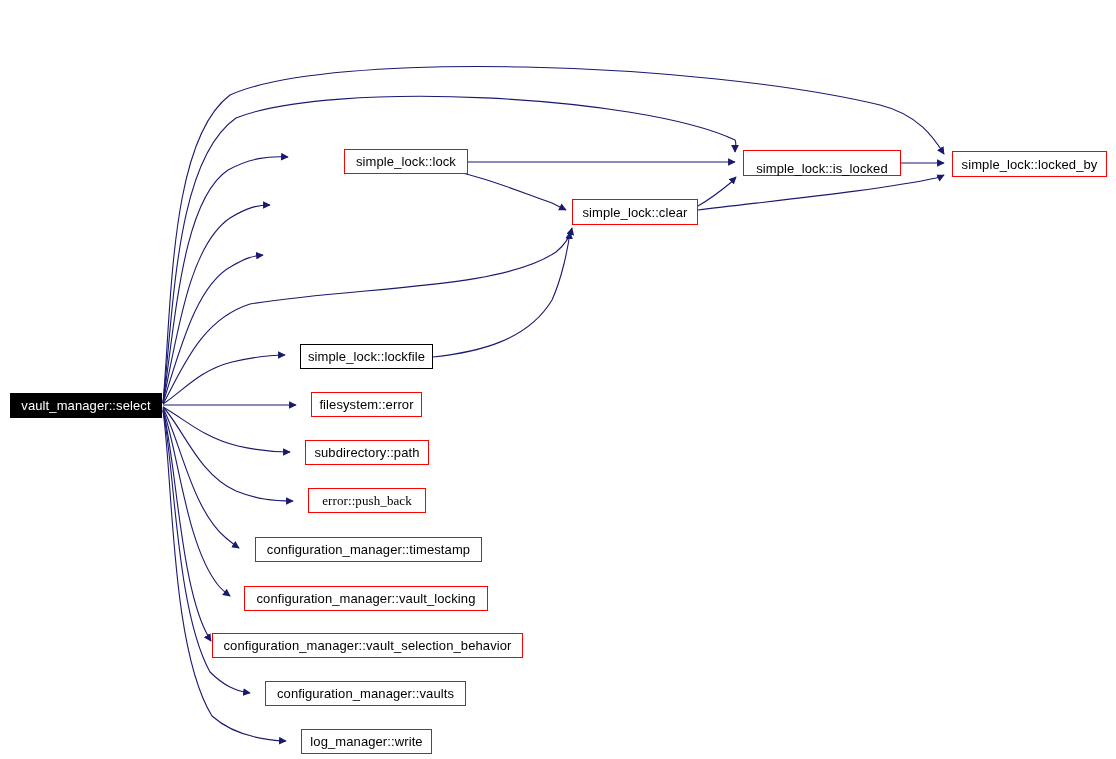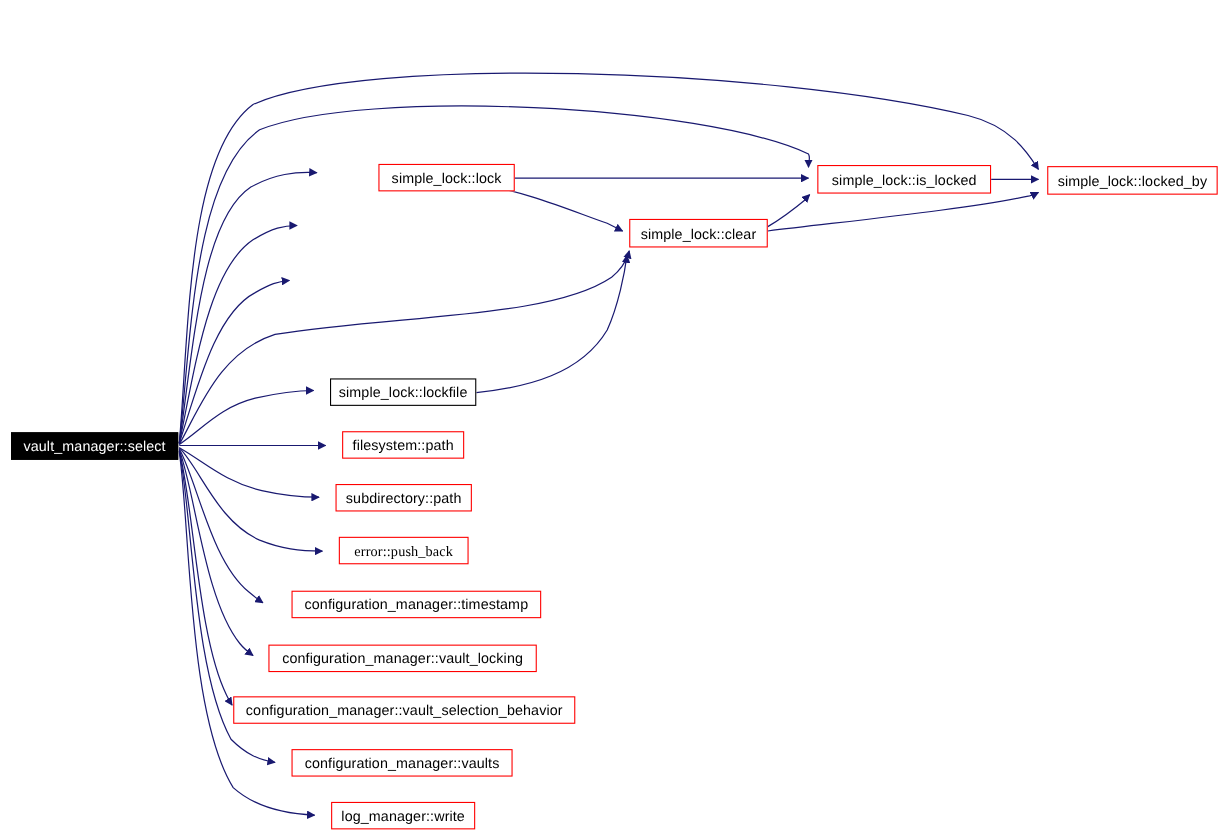--- a/index.html
+++ b/index.html
@@ -113,46 +113,46 @@
   <div class="gnode root" style="left: 10px; top: 393px; width: 152px; height: 25px; border-color: rgb(0, 0, 0);">
     <span class="gnode-label">vault_manager::select</span>
   </div>
   <div class="gnode" style="left: 304px; top: 149px; width: 124px; height: 25px; border-color: rgb(255, 0, 0); margin-left: 40px;">
     <span class="gnode-label">simple_lock::lock</span>
   </div>
   <div class="gnode black-border" style="left: 300px; top: 344px; width: 133px; height: 25px; border-color: rgb(0, 0, 0);">
     <span class="gnode-label">simple_lock::lockfile</span>
   </div>
   <div class="gnode" style="left: 311px; top: 392px; width: 111px; height: 25px; border-color: rgb(255, 0, 0);">
-    <span class="gnode-label">filesystem::path</span>
+    <span class="gnode-label">filesystem::error</span>
   </div>
   <div class="gnode" style="left: 305px; top: 440px; width: 124px; height: 25px; border-color: rgb(255, 0, 0);">
     <span class="gnode-label">subdirectory::path</span>
   </div>
   <div class="gnode" style="left: 308px; top: 488px; width: 118px; height: 25px; border-color: rgb(255, 0, 0); font-family: Liberation Serif, serif;">
     <span class="gnode-label">error::push_back</span>
   </div>
-  <div class="gnode" style="left: 265px; top: 537px; width: 227px; height: 25px; border-color: rgb(255, 0, 0);">
+  <div class="gnode" style="left: 255px; top: 537px; width: 227px; height: 25px; border-color: rgb(255, 0, 0);">
     <span class="gnode-label">configuration_manager::timestamp</span>
   </div>
   <div class="gnode" style="left: 244px; top: 586px; width: 244px; height: 25px; border-color: rgb(255, 0, 0);">
     <span class="gnode-label">configuration_manager::vault_locking</span>
   </div>
   <div class="gnode" style="left: 212px; top: 633px; width: 311px; height: 25px; border-color: rgb(255, 0, 0);">
     <span class="gnode-label">configuration_manager::vault_selection_behavior</span>
   </div>
   <div class="gnode" style="left: 265px; top: 681px; width: 201px; height: 25px; border-color: rgb(255, 0, 0);">
     <span class="gnode-label">configuration_manager::vaults</span>
   </div>
   <div class="gnode" style="left: 301px; top: 729px; width: 131px; height: 25px; border-color: rgb(255, 0, 0);">
     <span class="gnode-label">log_manager::write</span>
   </div>
   <div class="gnode" style="left: 572px; top: 199px; width: 126px; height: 26px; border-color: rgb(255, 0, 0);">
     <span class="gnode-label">simple_lock::clear</span>
   </div>
-  <div class="gnode" style="left: 743px; top: 150px; width: 158px; height: 26px; border-color: rgb(255, 0, 0);">
+  <div class="gnode" style="left: 743px; top: 150px; width: 158px; height: 26px; border-color: rgb(255, 0, 0); align-items: flex-end;">
     <span class="gnode-label">simple_lock::is_locked</span>
   </div>
   <div class="gnode" style="left: 952px; top: 151px; width: 155px; height: 26px; border-color: rgb(255, 0, 0);">
     <span class="gnode-label">simple_lock::locked_by</span>
   </div>
 
 </div>
 
 </body></html>

